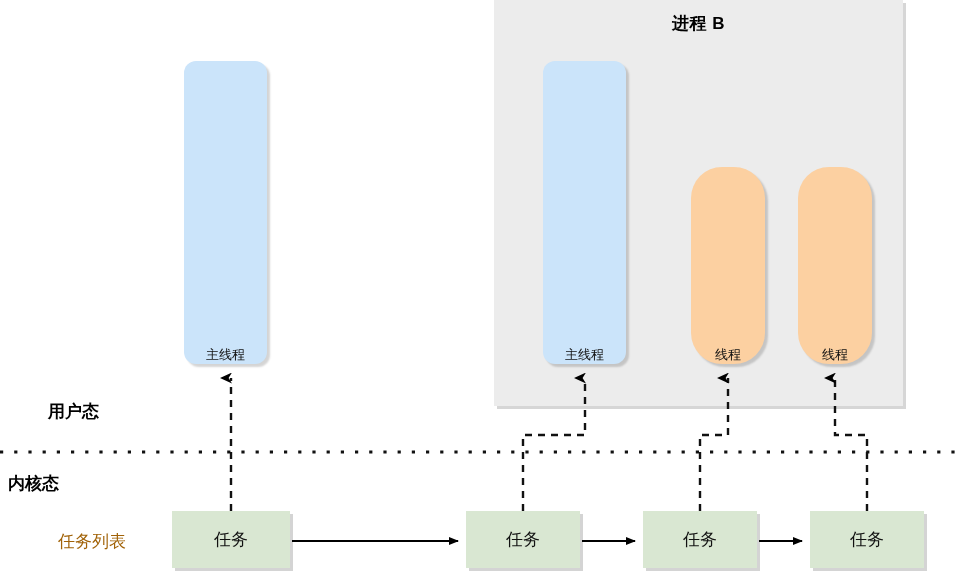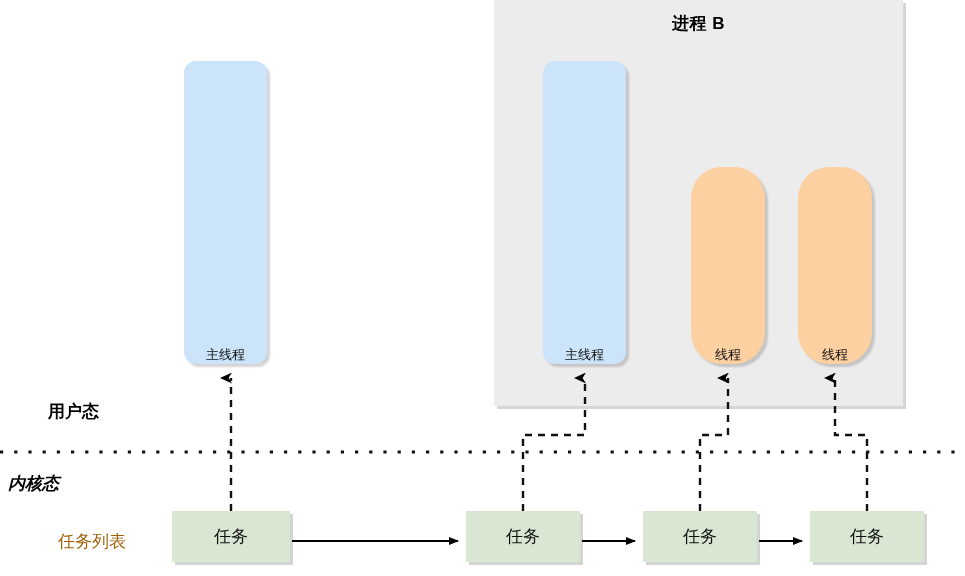--- a/index.html
+++ b/index.html
@@ -93,34 +93,34 @@
     position: absolute;
     box-sizing: border-box;
     background: #d9e7d2;
     display: flex;
     align-items: center;
     justify-content: center;
     font-size: 17px;
     color: #111111;
     box-shadow: 3px 3px 0 rgba(0,0,0,0.17);
     top: 511px;
-    height: 51px;
+    height: 57px;
   }
   #task-1 { left: 172px; width: 118px; }
   #task-2 { left: 466px; width: 114px; }
   #task-3 { left: 643px; width: 114px; }
   #task-4 { left: 810px; width: 114px; }
   .side-label {
     position: absolute;
     font-size: 17px;
     font-weight: bold;
     color: #000000;
   }
   #label-user-mode { left: 8px; top: 400px; margin-left: 40px; }
-  #label-kernel-mode { left: 8px; top: 472px; font-style: italic; }
+  #label-kernel-mode { left: 8px; top: 472px; }
   #label-task-list {
     position: absolute;
     left: 58px;
     top: 530px;
     font-size: 17px;
     color: #a16207;
   }
   #svg-layer {
     position: absolute;
     left: 0;

